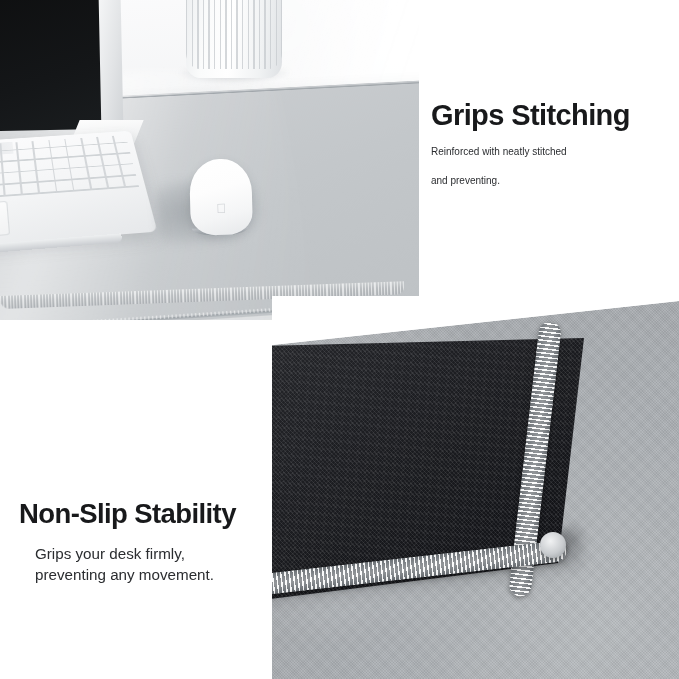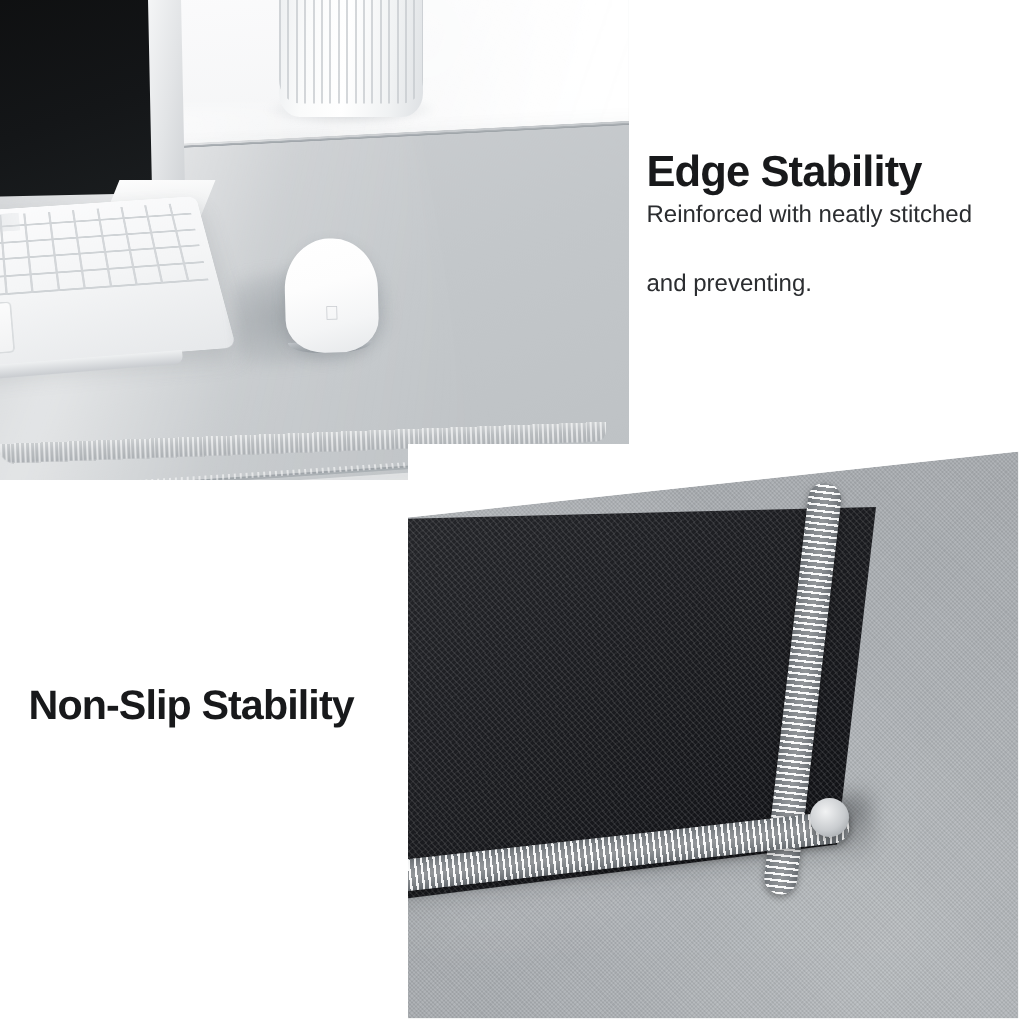--- a/index.html
+++ b/index.html
@@ -354,24 +354,24 @@
     white-space: nowrap;
   }
   .bodycopy {
     color: #2b2d30;
     line-height: 1.42;
     margin: 0;
     font-weight: 400;
   }
   #block-edge { left: 431px; top: 100px; width: 244px; }
   #block-edge .headline { font-size: 29px; }
-  #block-edge .bodycopy { font-size: 16px; margin-top: 3px; }
+  #block-edge .bodycopy { font-size: 10px; margin-top: 15px; }
 
   #block-grip { left: 19px; top: 456px; width: 250px; }
-  #block-grip .headline { font-size: 27.5px; }
+  #block-grip .headline { font-size: 27.5px; margin-top: 44px; }
   #block-grip .bodycopy { font-size: 15.2px; margin-top: 14px; margin-left: 16px; }
 </style>
 </head>
 <body>
 
 <div id="canvas">
 
   <div id="photo-desk">
     <div class="desk-top"></div>
     <div class="desk-light"></div>
@@ -412,25 +412,29 @@
     <div class="under-sheen"></div>
     <div class="under-shadow"></div>
     <div class="black-mat"></div>
     <div class="binding-right"></div>
     <div class="binding-bottom"></div>
     <div class="binding-corner"></div>
     <div class="under-white-wedge"></div>
   </div>
 
   <div class="txt-block" id="block-edge">
-    <h2 class="headline">Edge Stability</h2>
+    <h2 class="headline">Grips Stitching</h2>
     <p class="bodycopy">
       <span>Reinforced with neatly stitched</span><br>
       <br>
       <span>and preventing.</span>
     </p>
   </div>
 
   <div class="txt-block" id="block-grip">
     <h2 class="headline">Non-Slip Stability</h2>
+    <p class="bodycopy">
+      <span>Grips your desk firmly,</span><br>
+      <span>preventing any movement.</span>
+    </p>
   </div>
 
 </div>
 
 </body></html>

